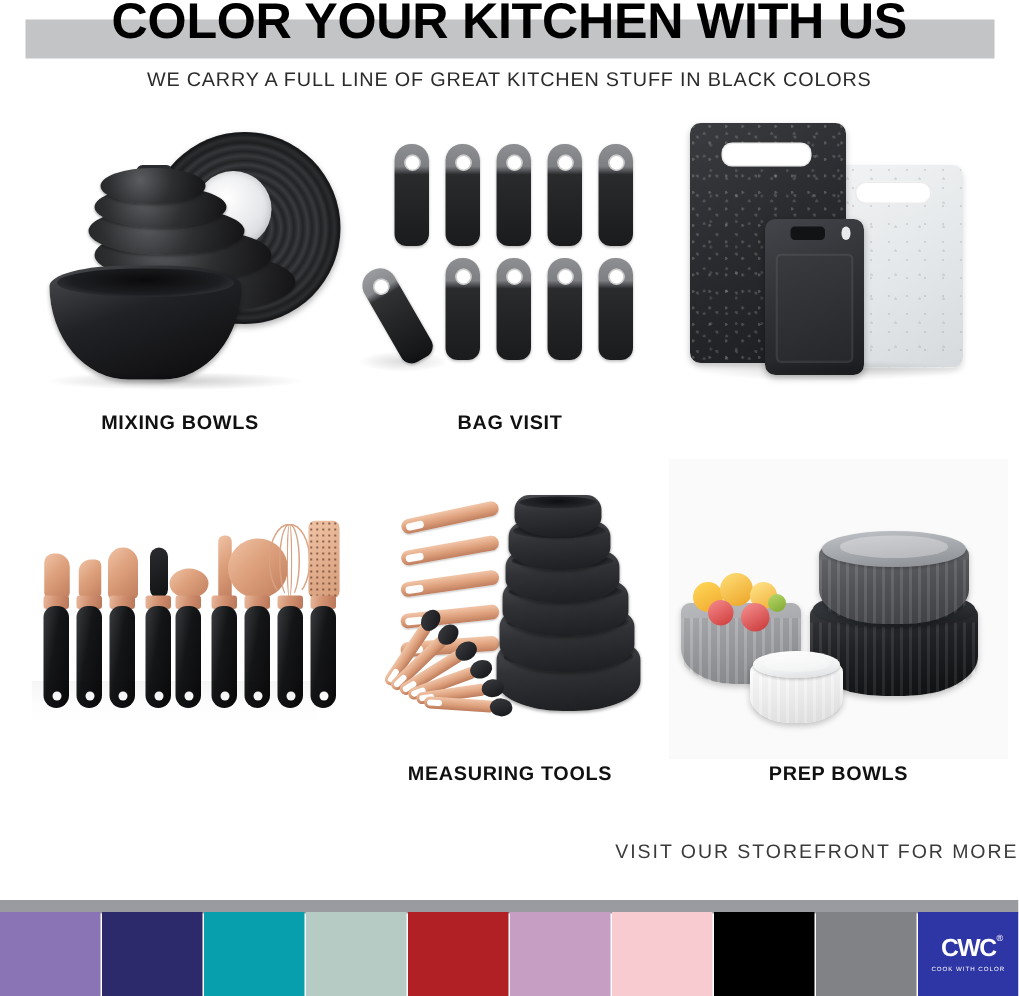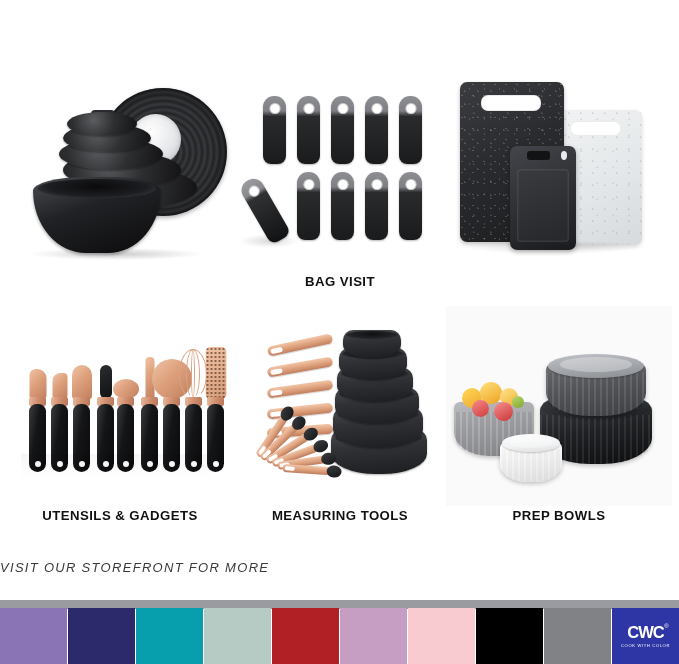--- a/index.html
+++ b/index.html
@@ -59,25 +59,24 @@
     text-align: center;
     font-size: 13.2px; font-weight: bold;
     letter-spacing: 0.45px;
     color: #111;
     white-space: nowrap;
   }
 
   
   .storefront {
     position: absolute; left: 0; top: 560px; width: 679px;
-    text-align: left;
+    text-align: right;
     font-size: 13px; letter-spacing: 1.3px;
     color: #3a3a3a;
     white-space: nowrap;
-    font-style: italic;
   }
 
   
   .strip { position: absolute; left: 0; top: 600px; width: 679px; height: 64px; }
   .strip-top { position: absolute; left: 0; top: 0; width: 679px; height: 9px; background: #9a9ba0; }
   .swatches { position: absolute; left: 0; top: 8px; width: 679px; height: 56px; display: flex; }
   .sw { flex: 1 1 0; height: 56px; position: relative; }
   .sw + .sw { margin-left: 1px; }
   .sw.logo { display: flex; flex-direction: column; align-items: center; justify-content: center; }
   .cwc-main {
@@ -271,37 +270,43 @@
     content:""; position:absolute; left:12%; top:14%; width:76%; height:62%;
     border-radius:50%; background: rgba(255,255,255,.30);
   }
   .fruit { position:absolute; border-radius:50%; }
 </style>
 </head>
 <body>
 
 <div id="page">
 
+  <div class="header">
+    <div class="header-band" style="background: rgb(195, 196, 198);"></div>
+    <div class="header-title">COLOR YOUR KITCHEN WITH US</div>
+    <div class="header-sub">WE CARRY A FULL LINE OF GREAT KITCHEN STUFF IN BLACK COLORS</div>
+  </div>
 
   <div class="grid">
 
     <div class="cell c0">
       <div class="art">
         <div class="mb-bigdisc"></div>
         <div class="mb-tab"></div>
         <div class="mb-disc" style="left:62px;  top:96px;  width:128px; height:40px;"></div>
         <div class="mb-disc" style="left:56px;  top:80px;  width:118px; height:36px;"></div>
         <div class="mb-disc" style="left:52px;  top:66px;  width:104px; height:32px;"></div>
         <div class="mb-disc" style="left:56px;  top:52px;  width:88px;  height:28px;"></div>
         <div class="mb-disc" style="left:60px;  top:40px;  width:70px;  height:24px;"></div>
         <div class="mb-bowl" style="left:26px; top:105px; width:128px; height:76px;">
           <div class="rim"></div>
         </div>
         <div class="mb-shadow"></div>
       </div>
+      <div class="label">MIXING BOWLS</div>
     </div>
 
     <div class="cell c1">
       <div class="art">
         <div class="clip" style="left:36px;  top:24px;"></div>
         <div class="clip" style="left:70px;  top:24px;"></div>
         <div class="clip" style="left:104px; top:24px;"></div>
         <div class="clip" style="left:138px; top:24px;"></div>
         <div class="clip" style="left:172px; top:24px;"></div>
         <div class="clip" style="left:70px;  top:100px;"></div>
@@ -388,21 +393,20 @@
 
         <div class="ut" style="left:200px;">
           <div class="head" style="width:21px; height:52px; border-radius:5px;
                background-image: radial-gradient(circle, rgba(90,50,30,.65) 0 .9px, transparent 1px), linear-gradient(140deg,#f0c4a7,#d59b78);
                background-size: 4px 4px, 100% 100%;"></div>
           <div class="ferrule"></div>
             <div class="handle"></div>
         </div>
         <div class="ut-reflect"></div>
       </div>
-      <div class="label">UTENSILS &amp; GADGETS</div>
     </div>
 
     <div class="cell c5 shaded">
       <div class="art">
 
         <div class="pb" style="left:8px; top:96px; width:80px; height:54px;">
           <div class="pb-body" style="background:linear-gradient(170deg,#b9babd 0%,#a4a5a8 48%,#8d8e91 100%);"></div>
           <div class="pb-ribs"></div>
           <div class="fruit" style="left:8px;  top:-14px; width:20px; height:20px; background:linear-gradient(150deg,#ffd95a,#f0a72c);"></div>
           <div class="fruit" style="left:26px; top:-20px; width:22px; height:22px; background:linear-gradient(150deg,#ffe07a,#eca223);"></div>

